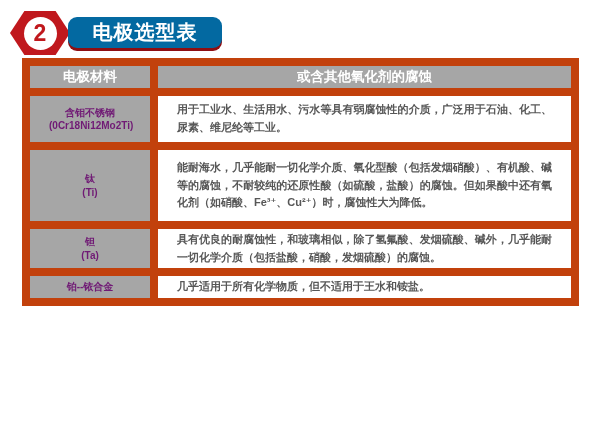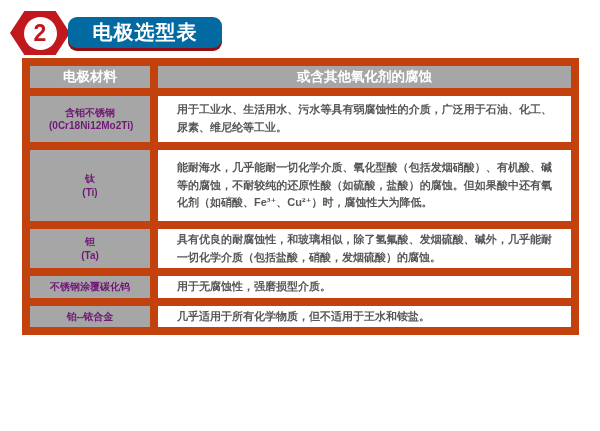--- a/index.html
+++ b/index.html
@@ -112,26 +112,20 @@
   </tr>
 
   <tr class="r5">
     <td class="mat">
       <div>钽</div>
       <div>(Ta)</div>
     </td>
     <td class="desc">具有优良的耐腐蚀性，和玻璃相似，除了氢氟酸、发烟硫酸、碱外，几乎能耐一切化学介质（包括盐酸，硝酸，发烟硫酸）的腐蚀。</td>
   </tr>
 
-  <tr class="r6">
-    <td class="mat">
-      <div>不锈钢涂覆碳化钨</div>
-    </td>
-    <td class="desc">用于无腐蚀性，强磨损型介质。</td>
-  </tr>
 
   <tr class="r7">
     <td class="mat">
       <div>铂--铱合金</div>
     </td>
     <td class="desc">几乎适用于所有化学物质，但不适用于王水和铵盐。</td>
   </tr>
 </tbody>
   </table>
 

